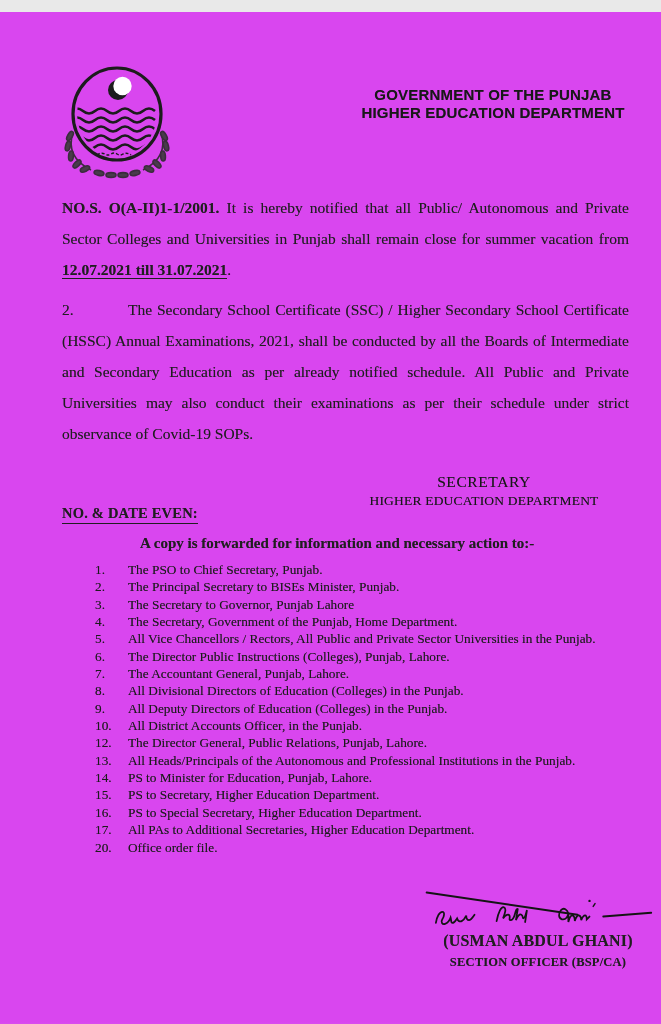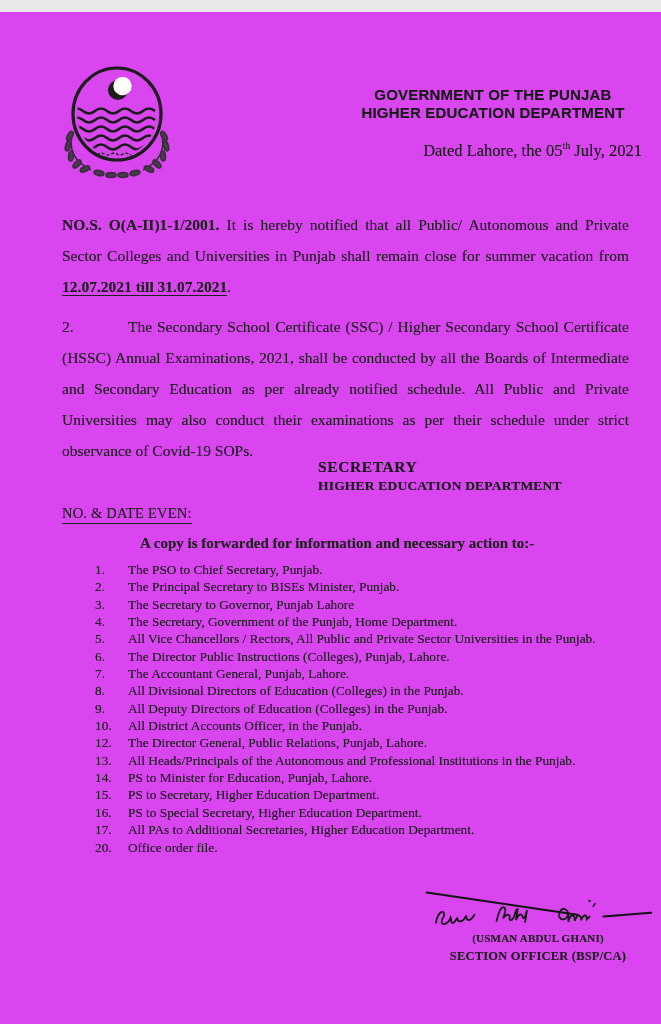--- a/index.html
+++ b/index.html
@@ -32,39 +32,39 @@
   }
   .date-line {
     position:absolute; left:340px; top:128px; width:306px;
     text-align:right; font-size:16.5px; color:#1b1b1b;
     padding-right:4px;
   }
   .date-line sup { font-size:10px; }
 
   
   .body-text {
-    position:absolute; left:62px; top:197px; width:567px;
+    position:absolute; left:62px; top:180px; width:567px;
     font-size:15.5px; line-height:31px; text-align:justify;
   }
   .body-text p + p { margin-top:9px; }
   .b { font-weight:bold; }
   .dates-underline { font-weight:bold; border-bottom:1.6px solid #1f1f1f; }
   .para-num { display:inline-block; width:66px; font-size:15.5px; }
 
   
   .signatory {
-    position:absolute; left:318px; top:446px; width:332px;
-    font-weight:bold; color:#181818;
+    position:absolute; left:318px; top:461px; width:332px;
+    text-align:center; font-weight:normal; color:#181818;
   }
   .signatory .s-title { font-size:15.5px; letter-spacing:.6px; }
   .signatory .s-dept  { font-size:13.5px; letter-spacing:.2px; margin-top:2px; }
 
   .ref-even {
     position:absolute; left:62px; top:493px;
-    font-size:14.5px; font-weight:normal; letter-spacing:.2px;
+    font-size:14.5px; font-weight:bold; letter-spacing:.2px;
     border-bottom:1.6px solid #1f1f1f; padding-bottom:1px;text-align:center;
   }
 
   .dist-intro {
     position:absolute; left:140px; top:523px;
     font-size:15px; font-weight:bold;
   }
 
   
   .dist-list {
@@ -75,21 +75,21 @@
   .dist-list li { display:flex; }
   .dist-list .num { width:33px; flex:0 0 33px; }
   .dist-list .itm-text { flex:1; }
 
   
   .sig-block {
     position:absolute; left:418px; top:876px; width:240px;
     text-align:center;
   }
   .sig-svg { display:block; width:240px; height:46px; }
-  .sig-name { font-size:11px; font-weight:bold; letter-spacing:.2px; margin-top:-2px; }
+  .sig-name { font-size:16px; font-weight:bold; letter-spacing:.2px; margin-top:-2px; }
   .sig-designation { font-size:12.5px; font-weight:bold; letter-spacing:.2px; margin-top:5px;text-align:center; }
 </style>
 </head>
 <body>
 
 <div class="page">
 
   <svg class="emblem" viewBox="0 0 120 118" xmlns="http://www.w3.org/2000/svg">
     <defs>
       <clipPath id="ringClip">
@@ -130,21 +130,20 @@
       <ellipse cx="66" cy="113" rx="5" ry="2.4"></ellipse>
       <ellipse cx="78" cy="111" rx="5" ry="2.4" transform="rotate(-12 78 111)"></ellipse>
     </g>
   </svg>
 
   <div class="org-block">
     <div>GOVERNMENT OF THE PUNJAB</div>
     <div>HIGHER EDUCATION DEPARTMENT</div>
   </div>
 
-  <div class="date-line"><span>Dated Lahore, the 05</span><sup>th</sup><span> July, 2021</span></div>
 
   <div class="body-text">
     <p><span class="b">NO.S. O(A-II)1-1/2001.</span><span> It is hereby notified that all Public/ Autonomous and Private Sector Colleges and Universities in Punjab shall remain close for summer vacation from </span><span class="dates-underline">12.07.2021 till 31.07.2021</span><span>.</span></p>
     <p><span class="para-num">2.</span><span>The Secondary School Certificate (SSC) / Higher Secondary School Certificate (HSSC) Annual Examinations, 2021, shall be conducted by all the Boards of Intermediate and Secondary Education as per already notified schedule. All Public and Private Universities may also conduct their examinations as per their schedule under strict observance of Covid-19 SOPs.</span></p>
   </div>
 
   <div class="signatory">
     <div class="s-title">SECRETARY</div>
     <div class="s-dept">HIGHER EDUCATION DEPARTMENT</div>
   </div>

